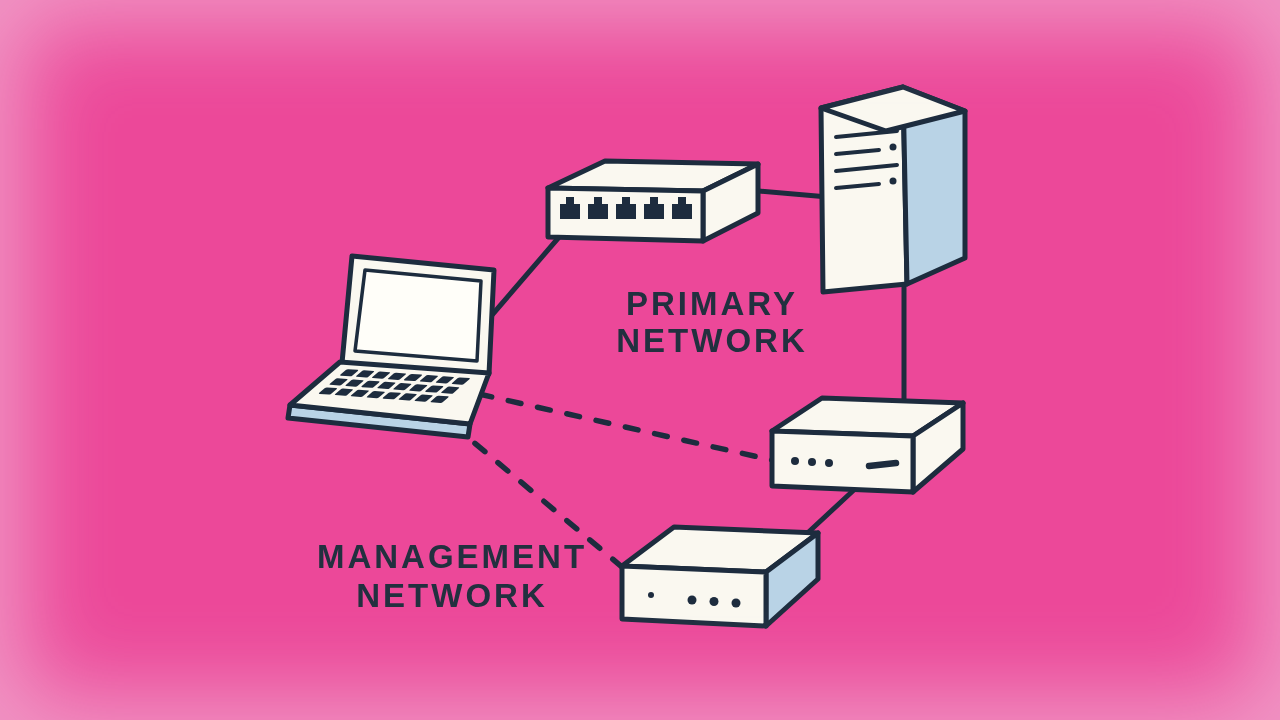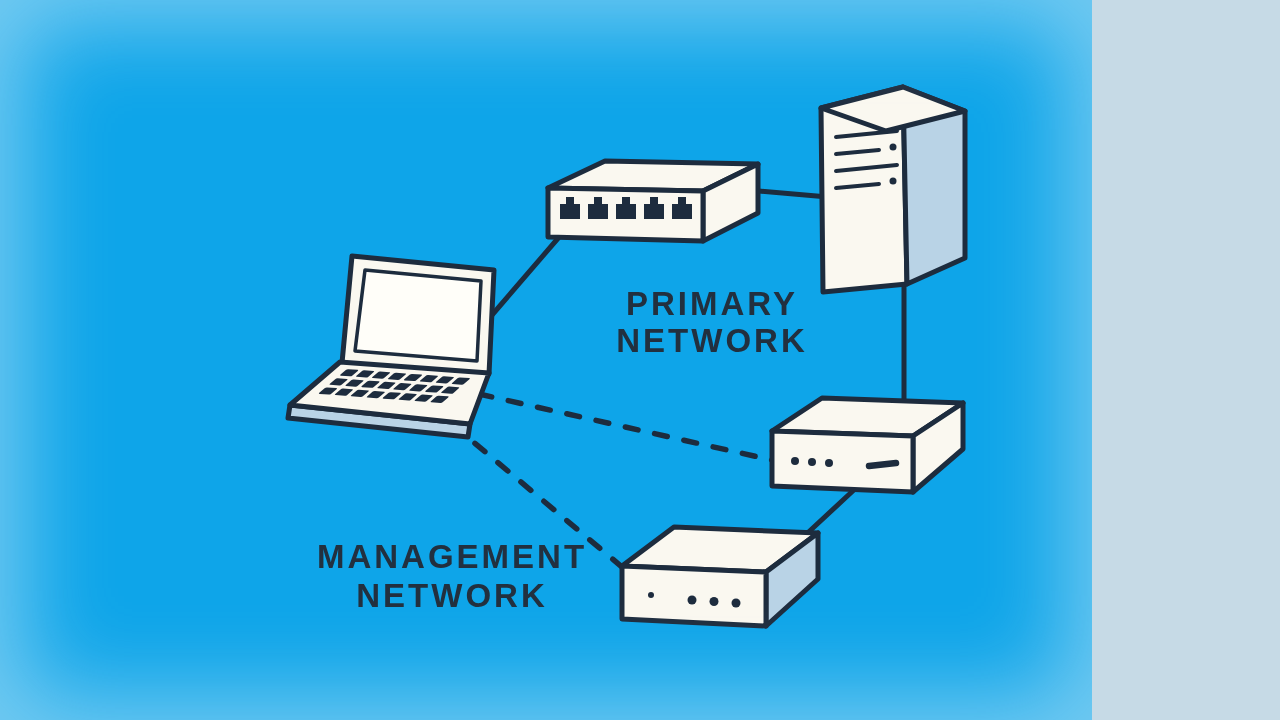--- a/index.html
+++ b/index.html
@@ -1,16 +1,16 @@
 <!DOCTYPE html>
 <html><head>
 <meta charset="utf-8">
 <style>
   html,body{margin:0;padding:0;background:#c6dae6;}
-  .stage{position:relative;width:1092px;height:720px;background:#0ea5e9;overflow:hidden;}
+  .stage{position:relative;width:1280px;height:720px;background:#ec4899;overflow:hidden;}
   .vignette{position:absolute;inset:0;box-shadow:inset 0 0 90px 24px rgba(246,250,252,.45);pointer-events:none;}
   svg{display:block;}
   .face{fill:#faf8f0;stroke:#1d2c3e;stroke-width:5;stroke-linejoin:round;}
   .shade{fill:#b9d3e6;stroke:#1d2c3e;stroke-width:5;stroke-linejoin:round;}
   .inner{fill:#fffef9;stroke:#1d2c3e;stroke-width:3.5;stroke-linejoin:round;}
   .detail{stroke:#1d2c3e;stroke-width:4;stroke-linecap:round;fill:none;}
   .dot{fill:#1d2c3e;stroke:none;}
   .key{fill:#1d2c3e;stroke:none;}
   .conn{stroke:#1d2c3e;stroke-width:5;fill:none;stroke-linecap:round;}
   .conn.dashed{stroke-width:5.5;stroke-dasharray:13 17;}

